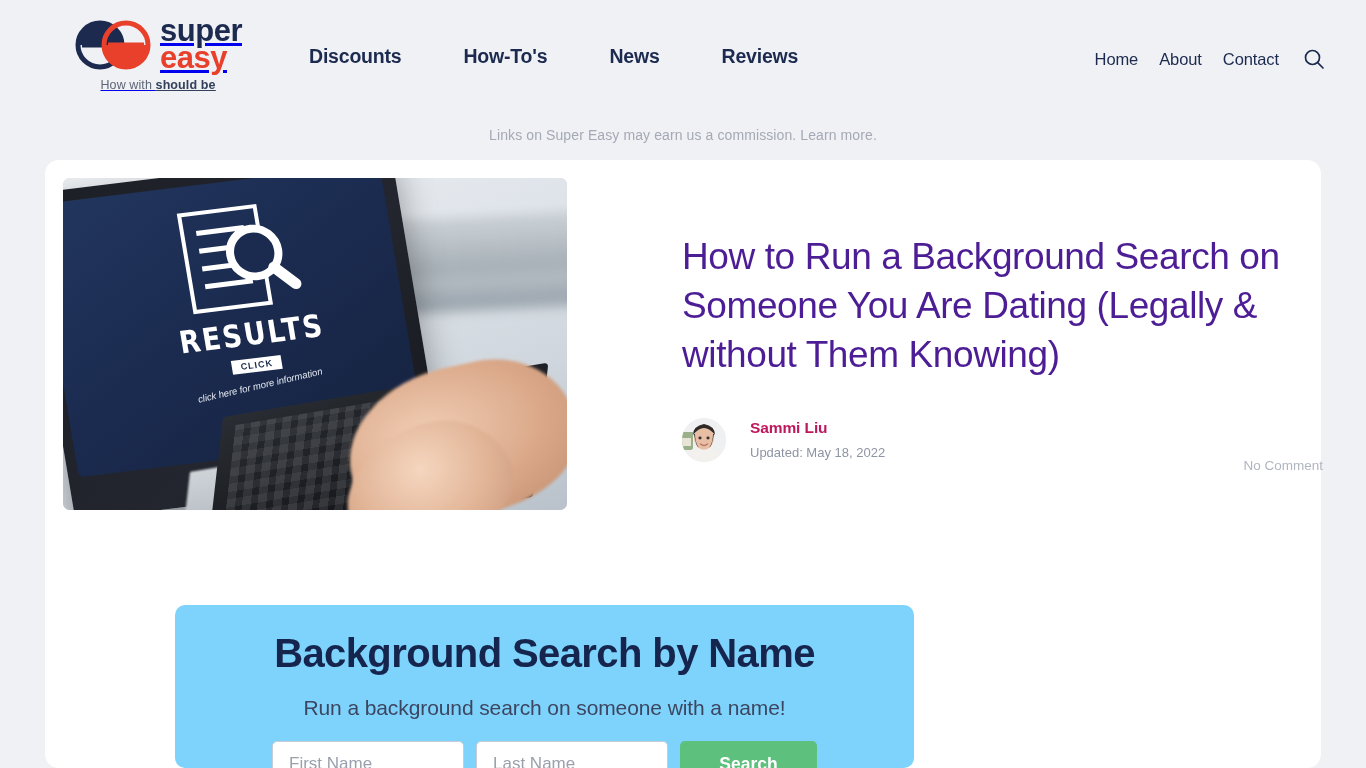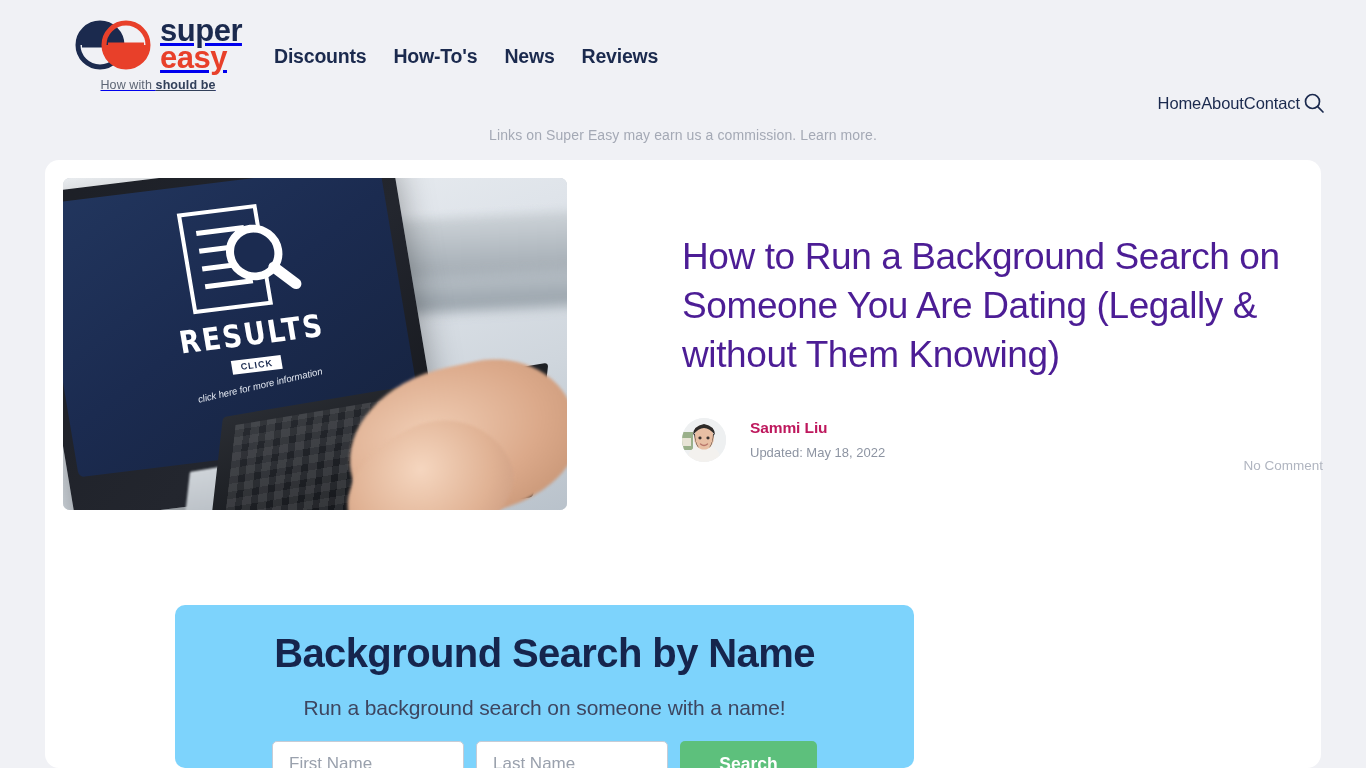--- a/index.html
+++ b/index.html
@@ -75,29 +75,30 @@
     top: 45px;
     display: flex;
     gap: 27px;
   }
   .nav-main a {
     font-size: 19.5px;
     font-weight: bold;
     color: #1b2a4e;
     text-decoration: none;
     letter-spacing: -0.2px;
+    margin-left: 35px;
   }
 
   .nav-right {
     position: absolute;
     right: 40px;
     top: 47px;
     display: flex;
     align-items: center;
-    margin-top: 44px;
+    gap: 21px;
   }
   .nav-right a {
     font-size: 16.5px;
     color: #1b2a4e;
     text-decoration: none;
     letter-spacing: -0.1px;
   }
   .search-btn {
     width: 24px; height: 24px;
     display: flex; align-items: center; justify-content: center;

